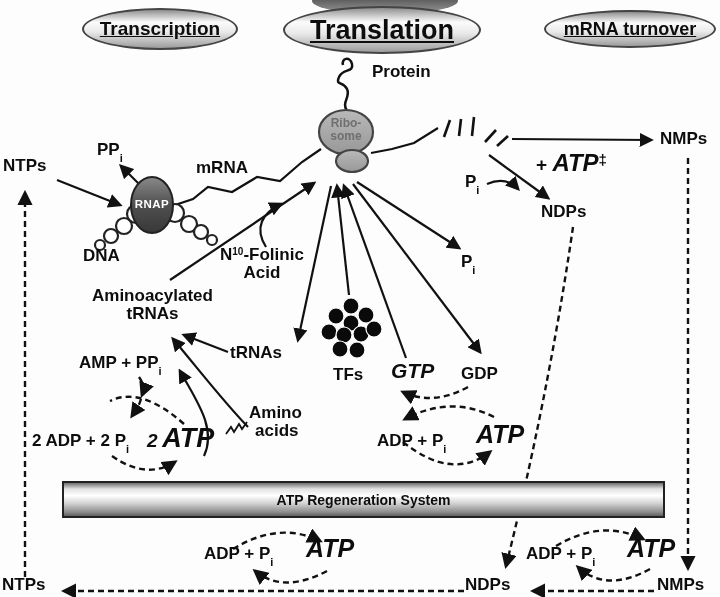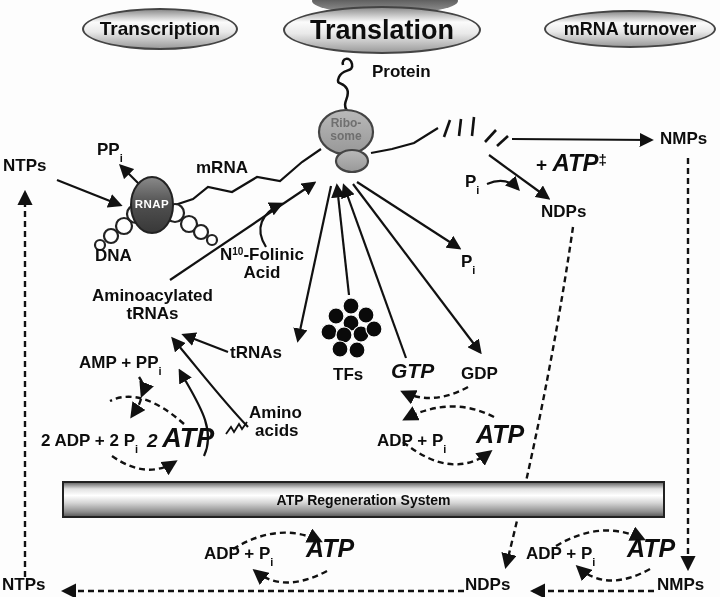--- a/index.html
+++ b/index.html
@@ -6,21 +6,21 @@
   .canvas{position:relative;width:720px;height:597px;background:#fdfdfd;overflow:hidden;
           font-family:"Liberation Sans",sans-serif;color:#0d0d0d;}
   .layer{position:absolute;left:0;top:0;}
   .lbl{position:absolute;font-weight:bold;font-size:17px;white-space:nowrap;line-height:1.05;}
   .lbl sub{font-size:11px;font-weight:bold;position:relative;top:3px;}
   .lbl .sup10{font-size:10px;font-weight:bold;position:relative;top:-5px;}
   .it{font-style:italic;}
   .atp-big{font-style:italic;font-size:25px;}
   .oval{position:absolute;border:2px solid #444;border-radius:50%;
         background:linear-gradient(180deg,#8f8f8f 0%,#fbfbfb 32%,#e9e9e9 58%,#9c9c9c 100%);
-        display:flex;align-items:center;justify-content:center;font-weight:bold;}
+        display:flex;align-items:center;justify-content:center;font-weight:bold;text-decoration:underline;}
   .darkband{position:absolute;border-radius:50%;
         background:linear-gradient(180deg,#2e2e2e 0%,#9a9a9a 100%);}
   .bar{position:absolute;left:62px;top:481px;width:599px;height:33px;border:2px solid #222;
        background:linear-gradient(180deg,#6e6e6e 0%,#e2e2e2 18%,#ffffff 38%,#d6d6d6 60%,#8d8d8d 88%,#5f5f5f 100%);
        display:flex;align-items:center;justify-content:center;font-weight:bold;font-size:14px;}
   .ribtext{position:absolute;left:324px;top:117px;width:44px;text-align:center;
        font-weight:bold;font-size:12px;line-height:13px;color:#6f6f6f;}
   .rnaptext{position:absolute;left:130px;top:198px;width:44px;text-align:center;
        font-weight:bold;font-size:11.5px;color:#fff;letter-spacing:.5px;}
 </style>
@@ -147,21 +147,21 @@
   </div>
   <div class="rnaptext">RNAP</div>
 
   <div class="lbl" style="left:372px;top:63px;">Protein</div>
 
   <div class="lbl" style="left:3px;top:157px;">NTPs</div>
   <div class="lbl" style="left:97px;top:141px;">
     <span>PP</span><sub>i</sub>
   </div>
   <div class="lbl" style="left:196px;top:147px;margin-top:12px;">mRNA</div>
-  <div class="lbl" style="left:83px;top:247px;margin-left:12px;">DNA</div>
+  <div class="lbl" style="left:83px;top:247px;">DNA</div>
   <div class="lbl" style="left:660px;top:130px;">NMPs</div>
 
   <div class="lbl" style="left:465px;top:173px;">
     <span>P</span><sub>i</sub>
   </div>
   <div class="lbl" style="left:536px;top:150px;font-size:19px;">
     <span>+</span>
     <span class="it" style="font-size:24px;">ATP</span><span style="font-size:15px;position:relative;top:-6px;">‡</span>
   </div>
   <div class="lbl" style="left:541px;top:203px;">NDPs</div>
@@ -183,21 +183,21 @@
 
   <div class="lbl" style="left:249px;top:404px;">
     <div>Amino</div>
     <div style="margin-left:6px;">acids</div>
   </div>
 
   <div class="lbl" style="left:79px;top:354px;">
     <span>AMP + PP</span><sub>i</sub>
   </div>
 
-  <div class="lbl" style="left:32px;top:432px;margin-left:9px;">
+  <div class="lbl" style="left:32px;top:432px;">
     <span>2 ADP + 2 P</span><sub>i</sub>
   </div>
   <div class="lbl" style="left:147px;top:424px;">
     <span class="it" style="font-size:19px;">2</span>
     <span class="it" style="font-size:27px;">ATP</span>
   </div>
 
   <div class="lbl" style="left:377px;top:432px;">
     <span>ADP + P</span><sub>i</sub>
   </div>

